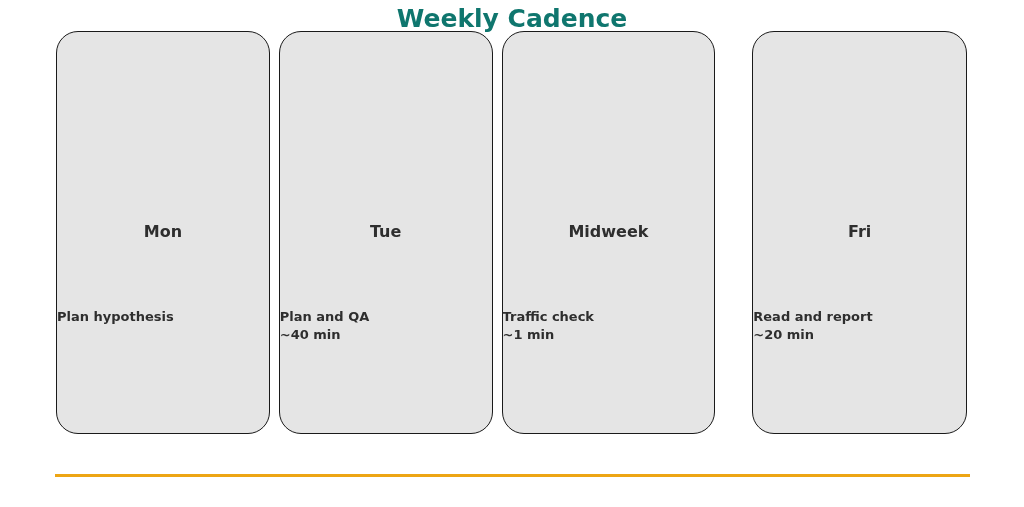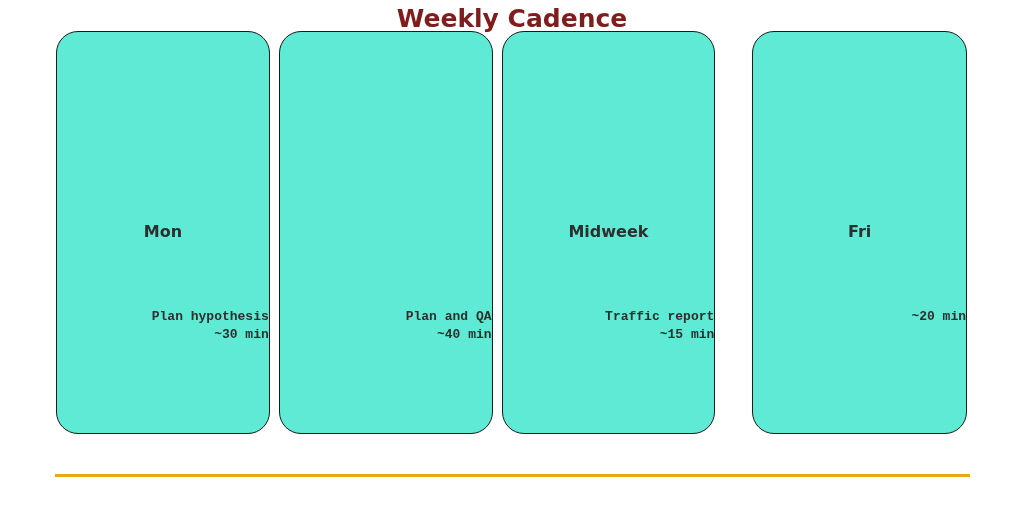--- a/index.html
+++ b/index.html
@@ -26,42 +26,42 @@
 
   
   .page-title {
     position: absolute;
     left: 0;
     top: 4px;
     width: 1024px;
     text-align: center;
     font-size: 25px;
     font-weight: bold;
-    color: #7f1d1d;
+    color: #0f766e;
     letter-spacing: 0px;
     z-index: 5;
     white-space: nowrap;
   }
 
   
   .card-row {
     position: absolute;
     left: 56px;
     top: 31px;
     width: 911px;
     height: 403px;
     display: flex;
     flex-direction: row;
     align-items: stretch;
     z-index: 2;
   }
 
   .card {
     position: relative;
-    background: #5eead4;
+    background: #e5e5e5;
     border: 1.6px solid #1a1a1a;
     border-radius: 22px;
     box-sizing: border-box;
     display: flex;
     flex-direction: column;
     align-items: center;
     justify-content: flex-start;
   }
 
   .card-0 { width: 221px; margin-right: 9px; }
@@ -78,26 +78,25 @@
     font-size: 16px;
     font-weight: bold;
     color: #2e2e2e;
   }
 
   .card-task {
     position: absolute;
     left: 0;
     right: 0;
     top: 276px;
-    text-align: right;
+    text-align: left;
     font-size: 13px;
     font-weight: bold;
     color: #2e2e2e;
     line-height: 18px;
-    font-family: Liberation Mono, monospace;
   }
 
   .card-task-line {
     display: block;
   }
 
   
   .accent-rule {
     position: absolute;
     left: 55px;
@@ -115,42 +114,43 @@
 <div class="canvas">
 
   <div class="page-title">Weekly Cadence</div>
 
   <div class="card-row">
 
     <div class="card card-0" style="border-color: rgb(26, 26, 26);">
       <div class="card-day">Mon</div>
       <div class="card-task">
         <span class="card-task-line">Plan hypothesis</span>
-        <span class="card-task-line">~30 min</span>
       </div>
     </div>
 
     <div class="card card-1" style="border-color: rgb(26, 26, 26);">
+      <div class="card-day">Tue</div>
       <div class="card-task">
         <span class="card-task-line">Plan and QA</span>
         <span class="card-task-line">~40 min</span>
       </div>
     </div>
 
     <div class="card card-2" style="border-color: rgb(26, 26, 26);">
       <div class="card-day">Midweek</div>
       <div class="card-task">
-        <span class="card-task-line">Traffic report</span>
-        <span class="card-task-line">~15 min</span>
+        <span class="card-task-line">Traffic check</span>
+        <span class="card-task-line">~1 min</span>
       </div>
     </div>
 
     <div class="card card-3" style="border-color: rgb(26, 26, 26); margin-left: 16px;">
       <div class="card-day">Fri</div>
       <div class="card-task">
+        <span class="card-task-line">Read and report</span>
         <span class="card-task-line">~20 min</span>
       </div>
     </div>
 
   </div>
 
   <div class="accent-rule" style="background: rgb(237, 165, 20);"></div>
 
 </div>
 

